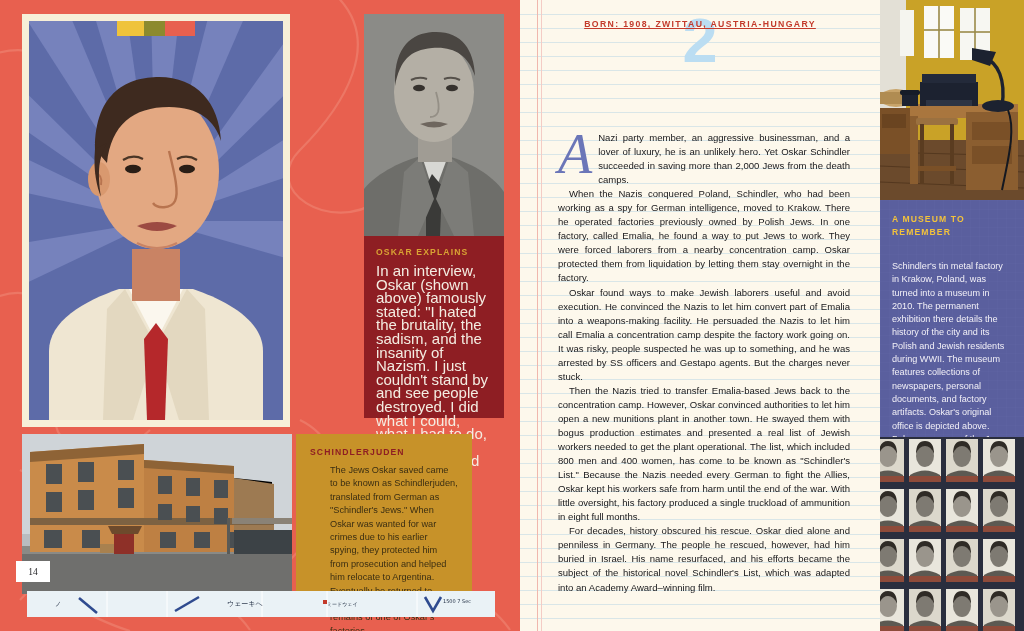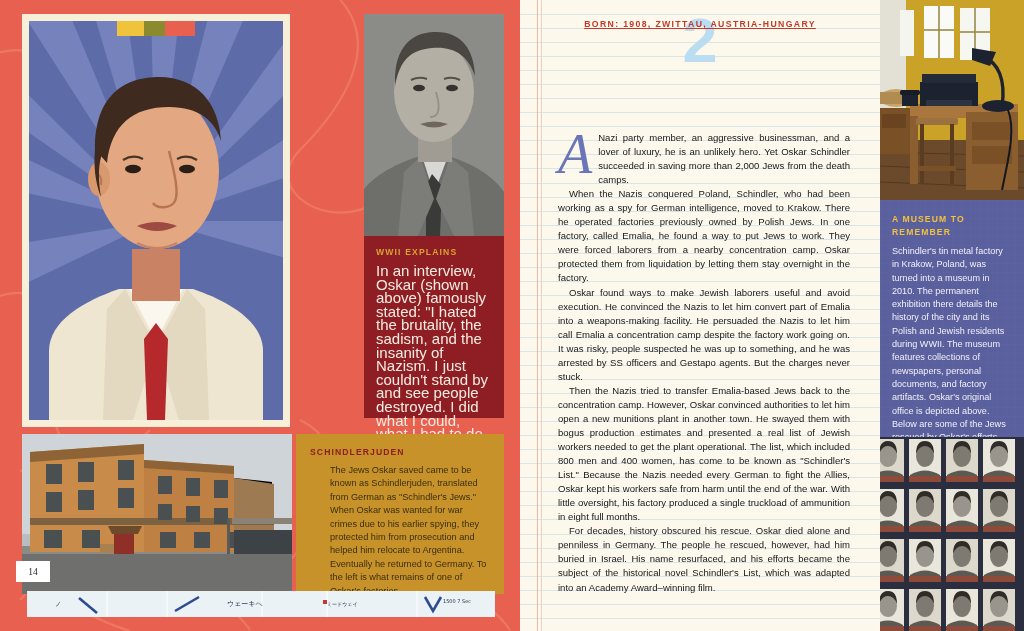--- a/index.html
+++ b/index.html
@@ -48,21 +48,21 @@
     font-size: 8.6px; letter-spacing: 1.15px; color: #D9A334;
     font-weight: bold; margin-bottom: 7px;
   }
   .redbox p { font-size: 15px; line-height: 13.6px; color: #F4EDE2; }
 
   .photo-ruin {
     position: absolute; left: 22px; top: 434px; width: 270px; height: 160px;
     overflow: hidden;
   }
   .goldbox {
-    position: absolute; left: 296px; top: 434px; width: 208px; height: 160px;
+    position: absolute; left: 296px; top: 434px; width: 176px; height: 160px;
     background: #C79229; padding: 13px 14px;
   }
   .goldbox h3 {
     font-size: 8.6px; letter-spacing: 1.1px; color: #8E1E23;
     font-weight: bold; margin-bottom: 7px;
   }
   .goldbox p { font-size: 9.2px; line-height: 13.4px; color: #3B2E12; margin-left: 20px; }
 
   .mapstrip {
     position: absolute; left: 27px; top: 591px; width: 468px; height: 26px;
@@ -136,21 +136,21 @@
     position: absolute; left: 0; top: 0; width: 144px; height: 200px; overflow: hidden;
   }
   .bluebox {
     position: absolute; left: 0; top: 200px; width: 144px; height: 237px;
     background: #5A5F9E; padding: 13px 12px 0 12px; overflow: hidden;
   }
   .grid-tex { position: absolute; inset: 0; opacity: .35; }
   .bluebox h3 {
     position: relative; z-index: 2;
     font-size: 8.6px; letter-spacing: 1.1px; color: #F2C23C;
-    font-weight: bold; line-height: 12.5px; margin-bottom: 7px;
+    font-weight: bold; line-height: 12.5px; margin-bottom: 22px;
   }
   .bluebox p {
     position: relative; z-index: 2;
     font-size: 9.1px; line-height: 13.3px; color: #F2F0F7;
   }
   .photo-wall {
     position: absolute; left: 0; top: 437px; width: 144px; height: 194px;
     background: #2A2E3E; overflow: hidden;
   }
 </style>
@@ -246,21 +246,21 @@
         <ellipse cx="55" cy="74" rx="6" ry="3.2" fill="#36322e"></ellipse>
         <ellipse cx="88" cy="74" rx="6" ry="3.2" fill="#36322e"></ellipse>
         <path d="M47,66 q8,-4 16,-1" stroke="#55504a" stroke-width="2" fill="none"></path>
         <path d="M80,65 q8,-3 16,1" stroke="#55504a" stroke-width="2" fill="none"></path>
         <path d="M72,78 q4,14 2,20 q-2,5 -8,5" stroke="#948f86" stroke-width="1.8" fill="none"></path>
         <path d="M56,110 q14,-5 28,0 q-14,7 -28,0 Z" fill="#6e665e"></path>
       </svg>
     </div>
 
     <div class="redbox">
-      <h3>WWII EXPLAINS</h3>
+      <h3>OSKAR EXPLAINS</h3>
       <p>In an interview, Oskar (shown above) famously stated: "I hated the brutality, the sadism, and the insanity of Nazism. I just couldn't stand by and see people destroyed. I did what I could, what I had to do, what my conscience told me I must do."</p>
     </div>
 
     <div class="photo-ruin">
       <svg viewBox="0 0 270 160" preserveAspectRatio="none" style="width:100%;height:100%">
         <rect width="270" height="160" fill="#b9bcc0"></rect>
         <rect y="0" width="270" height="100" fill="#cfd4d8"></rect>
 
         <rect y="118" width="270" height="42" fill="#6f6f6d"></rect>
         <rect y="112" width="270" height="8" fill="#8a8a86"></rect>

